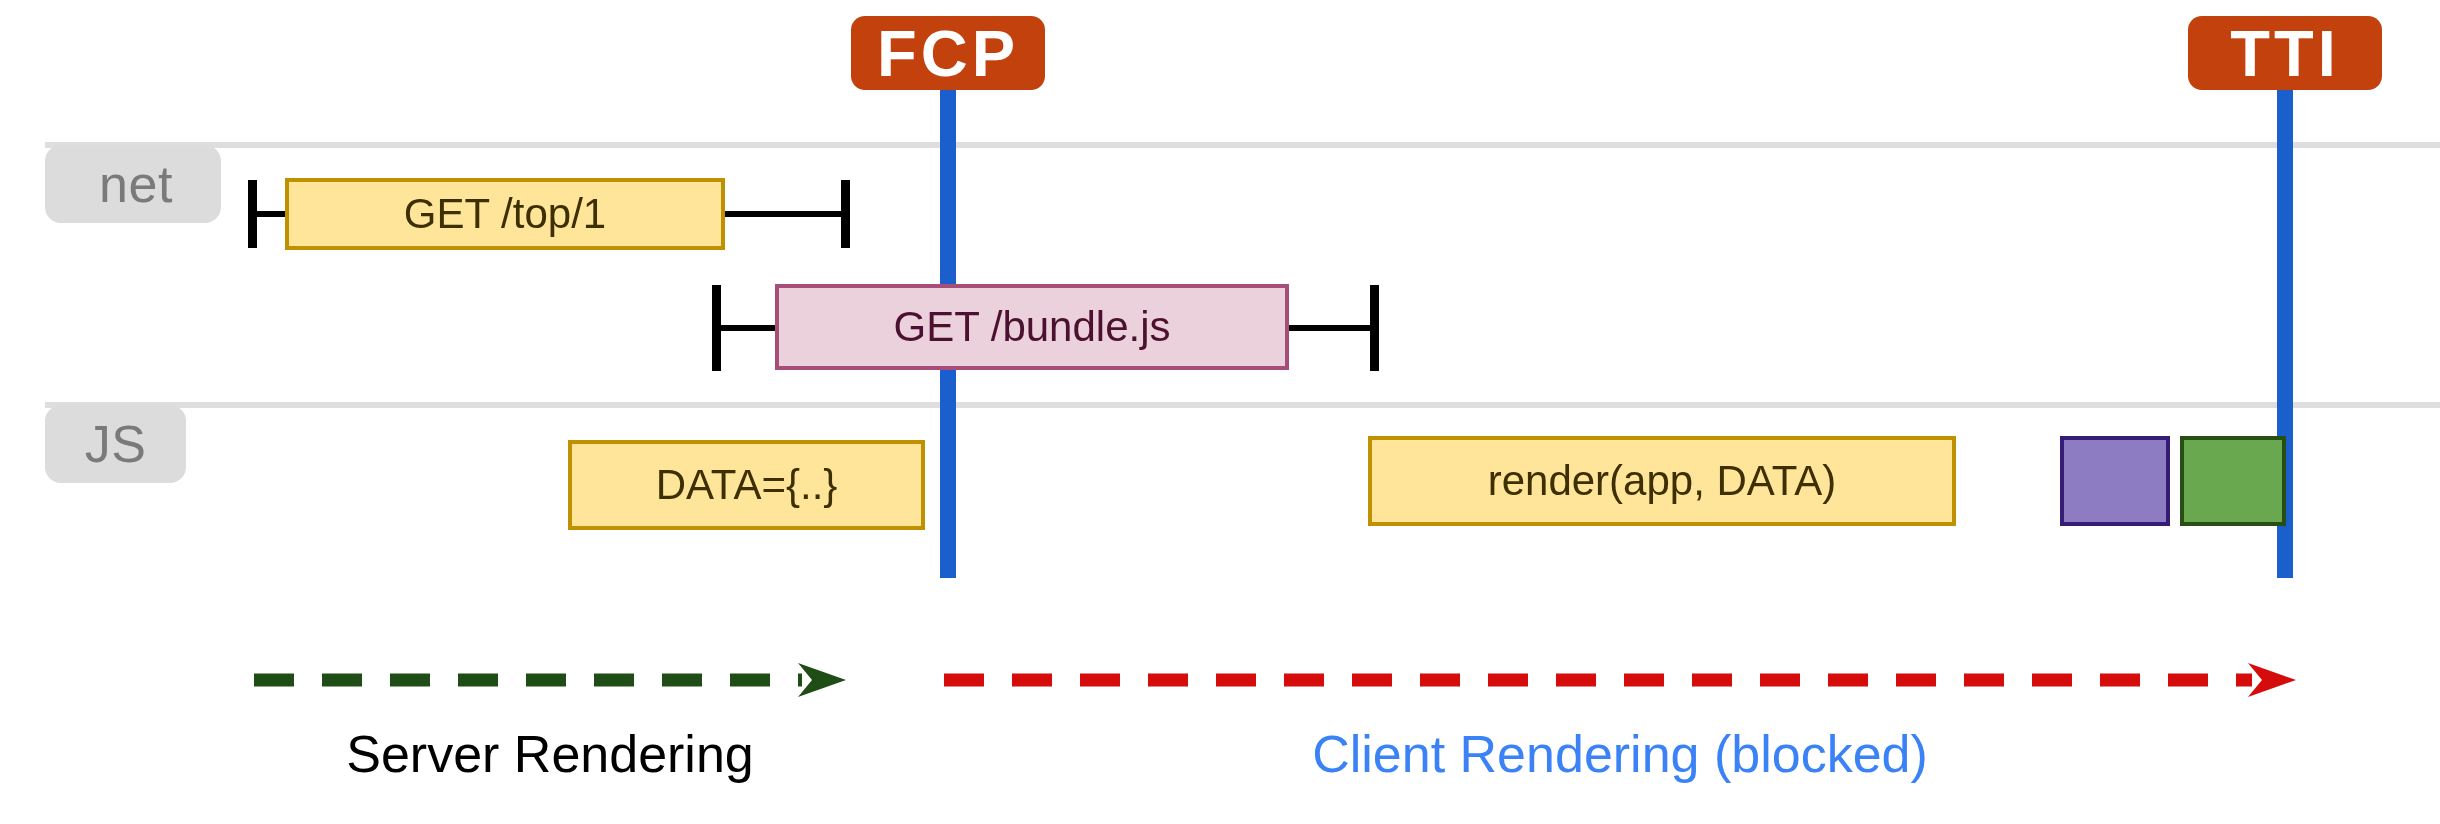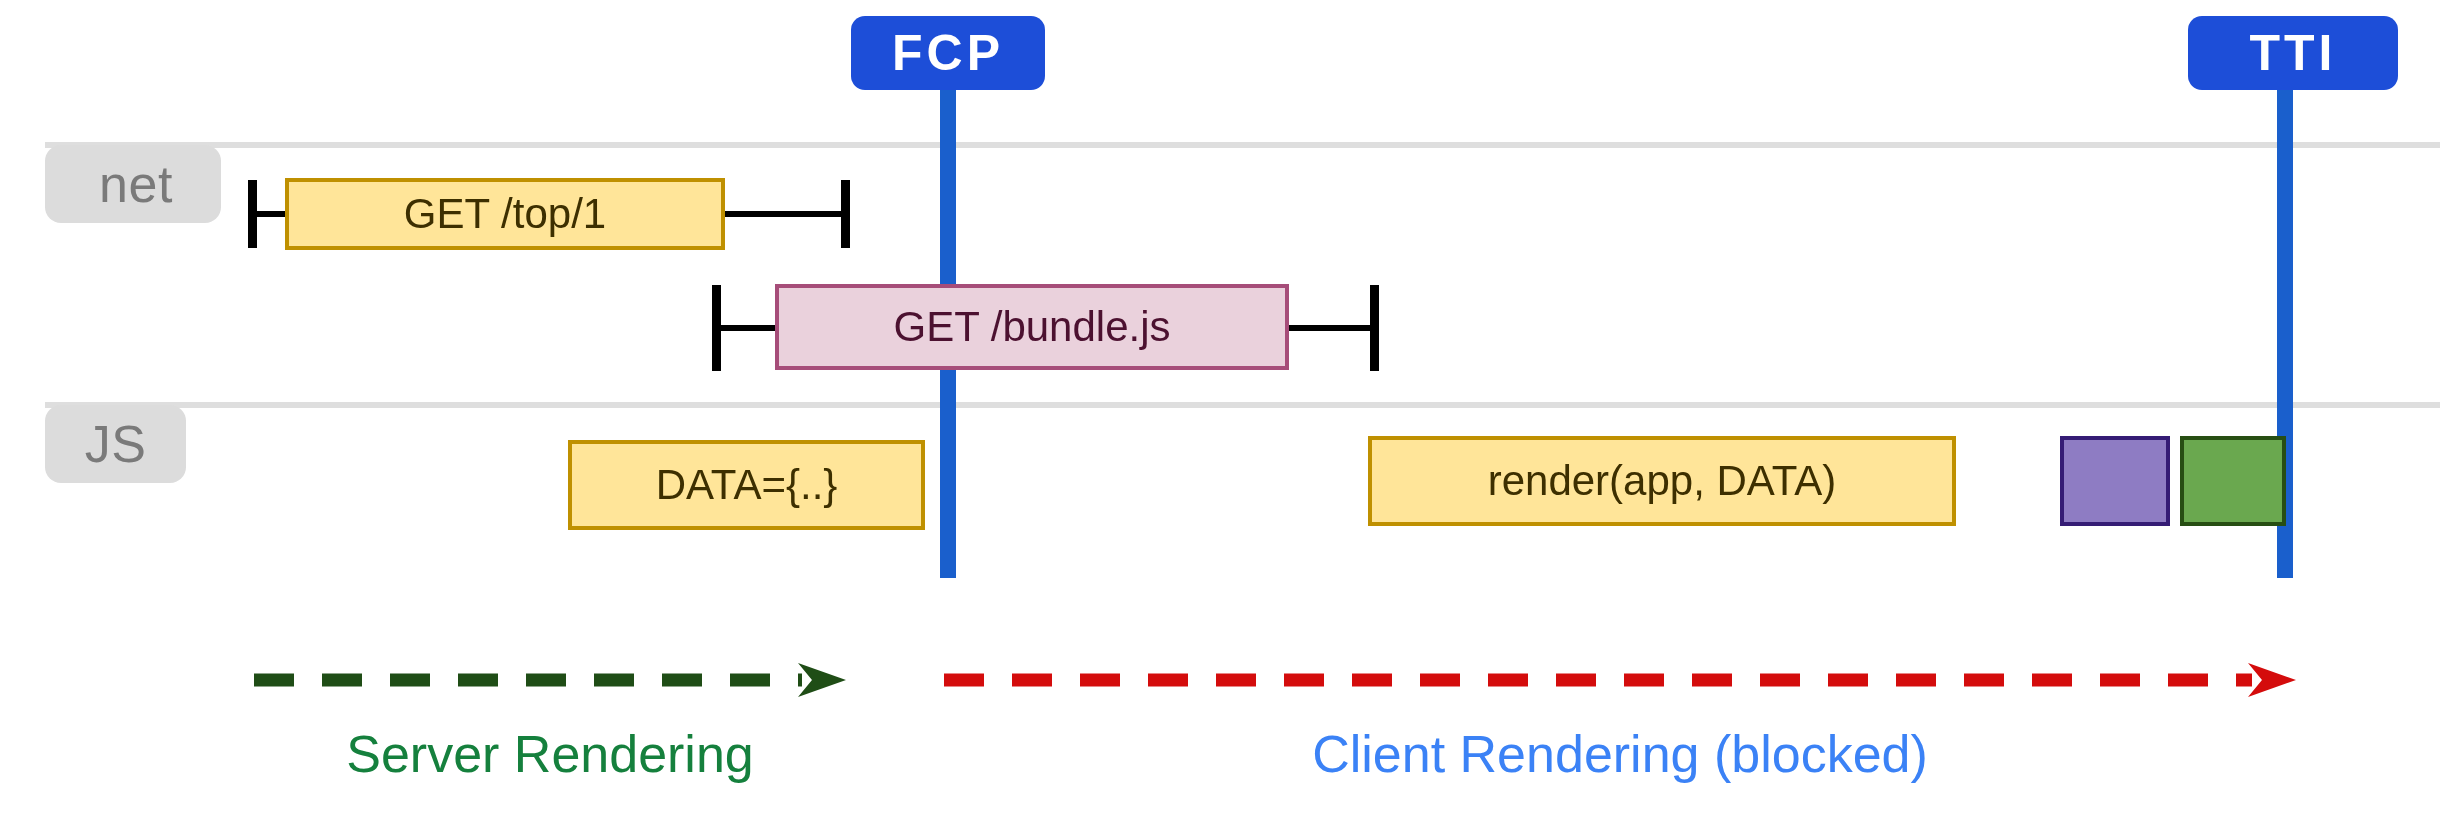--- a/index.html
+++ b/index.html
@@ -50,36 +50,36 @@
   }
 
   
   .marker-line {
     position: absolute;
     width: 16px;
     background: #1a5fcc;
   }
   .marker-badge {
     position: absolute;
-    background: #1d4ed8;
+    background: #c2410c;
     border-radius: 14px;
     color: #ffffff;
-    font-size: 50px;
+    font-size: 65px;
     font-weight: bold;
     letter-spacing: 4px;
     display: flex;
     align-items: center;
     justify-content: center;
     height: 74px;
     z-index: 6;
   }
   #marker-fcp-line  { left: 940px;  top: 62px;  height: 516px; z-index: 4; }
   #marker-fcp-badge { left: 851px;  top: 16px;  width: 194px; }
   #marker-tti-line  { left: 2277px; top: 62px;  height: 516px; z-index: 4; }
-  #marker-tti-badge { left: 2188px; top: 16px;  width: 210px; }
+  #marker-tti-badge { left: 2188px; top: 16px;  width: 194px; }
 
   
   .whisker-cap {
     position: absolute;
     width: 9px;
     background: #000000;
     z-index: 2;
   }
   .whisker-stem {
     position: absolute;
@@ -140,21 +140,21 @@
   }
   .phase-label {
     position: absolute;
     font-size: 52px;
     line-height: 1;
     white-space: nowrap;
     text-align: center;
   }
   #phase-server         { left: 250px;  top: 660px; width: 600px; }
   #phase-server .phase-label {
-    top: 68px; left: 0; width: 600px; color: #15803d;
+    top: 68px; left: 0; width: 600px; color: #000000;
   }
   #phase-client         { left: 940px;  top: 660px; width: 1360px; }
   #phase-client .phase-label {
     top: 68px; left: 0; width: 1360px; color: #3b82f6;
   }
 </style>
 </head>
 <body>
 
 <div id="stage">

